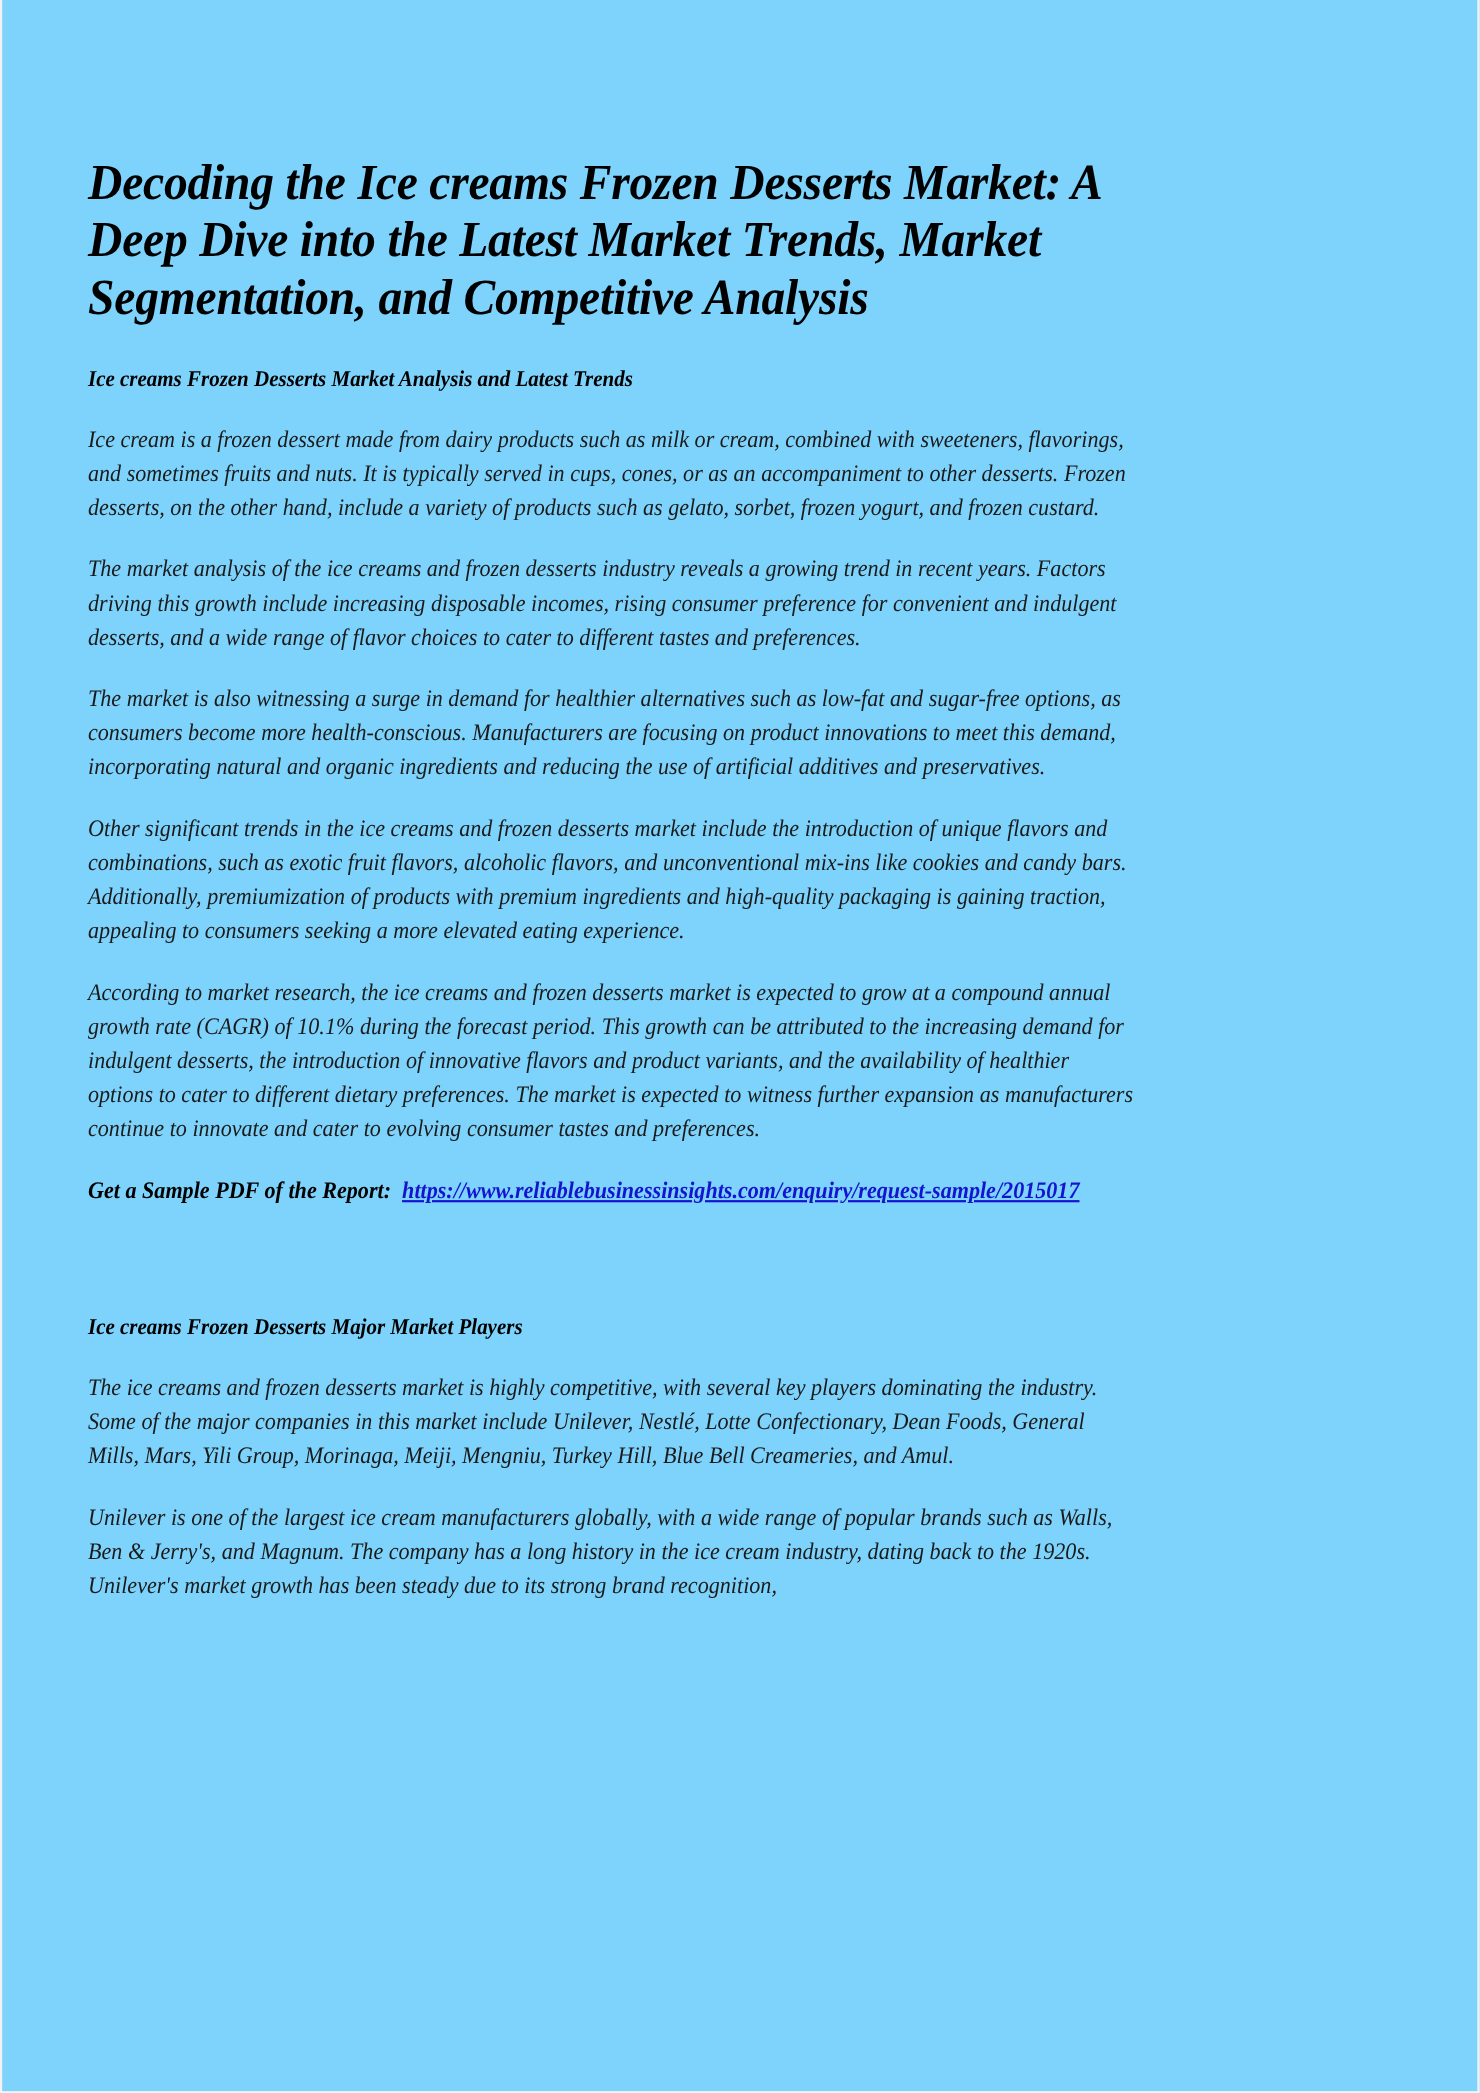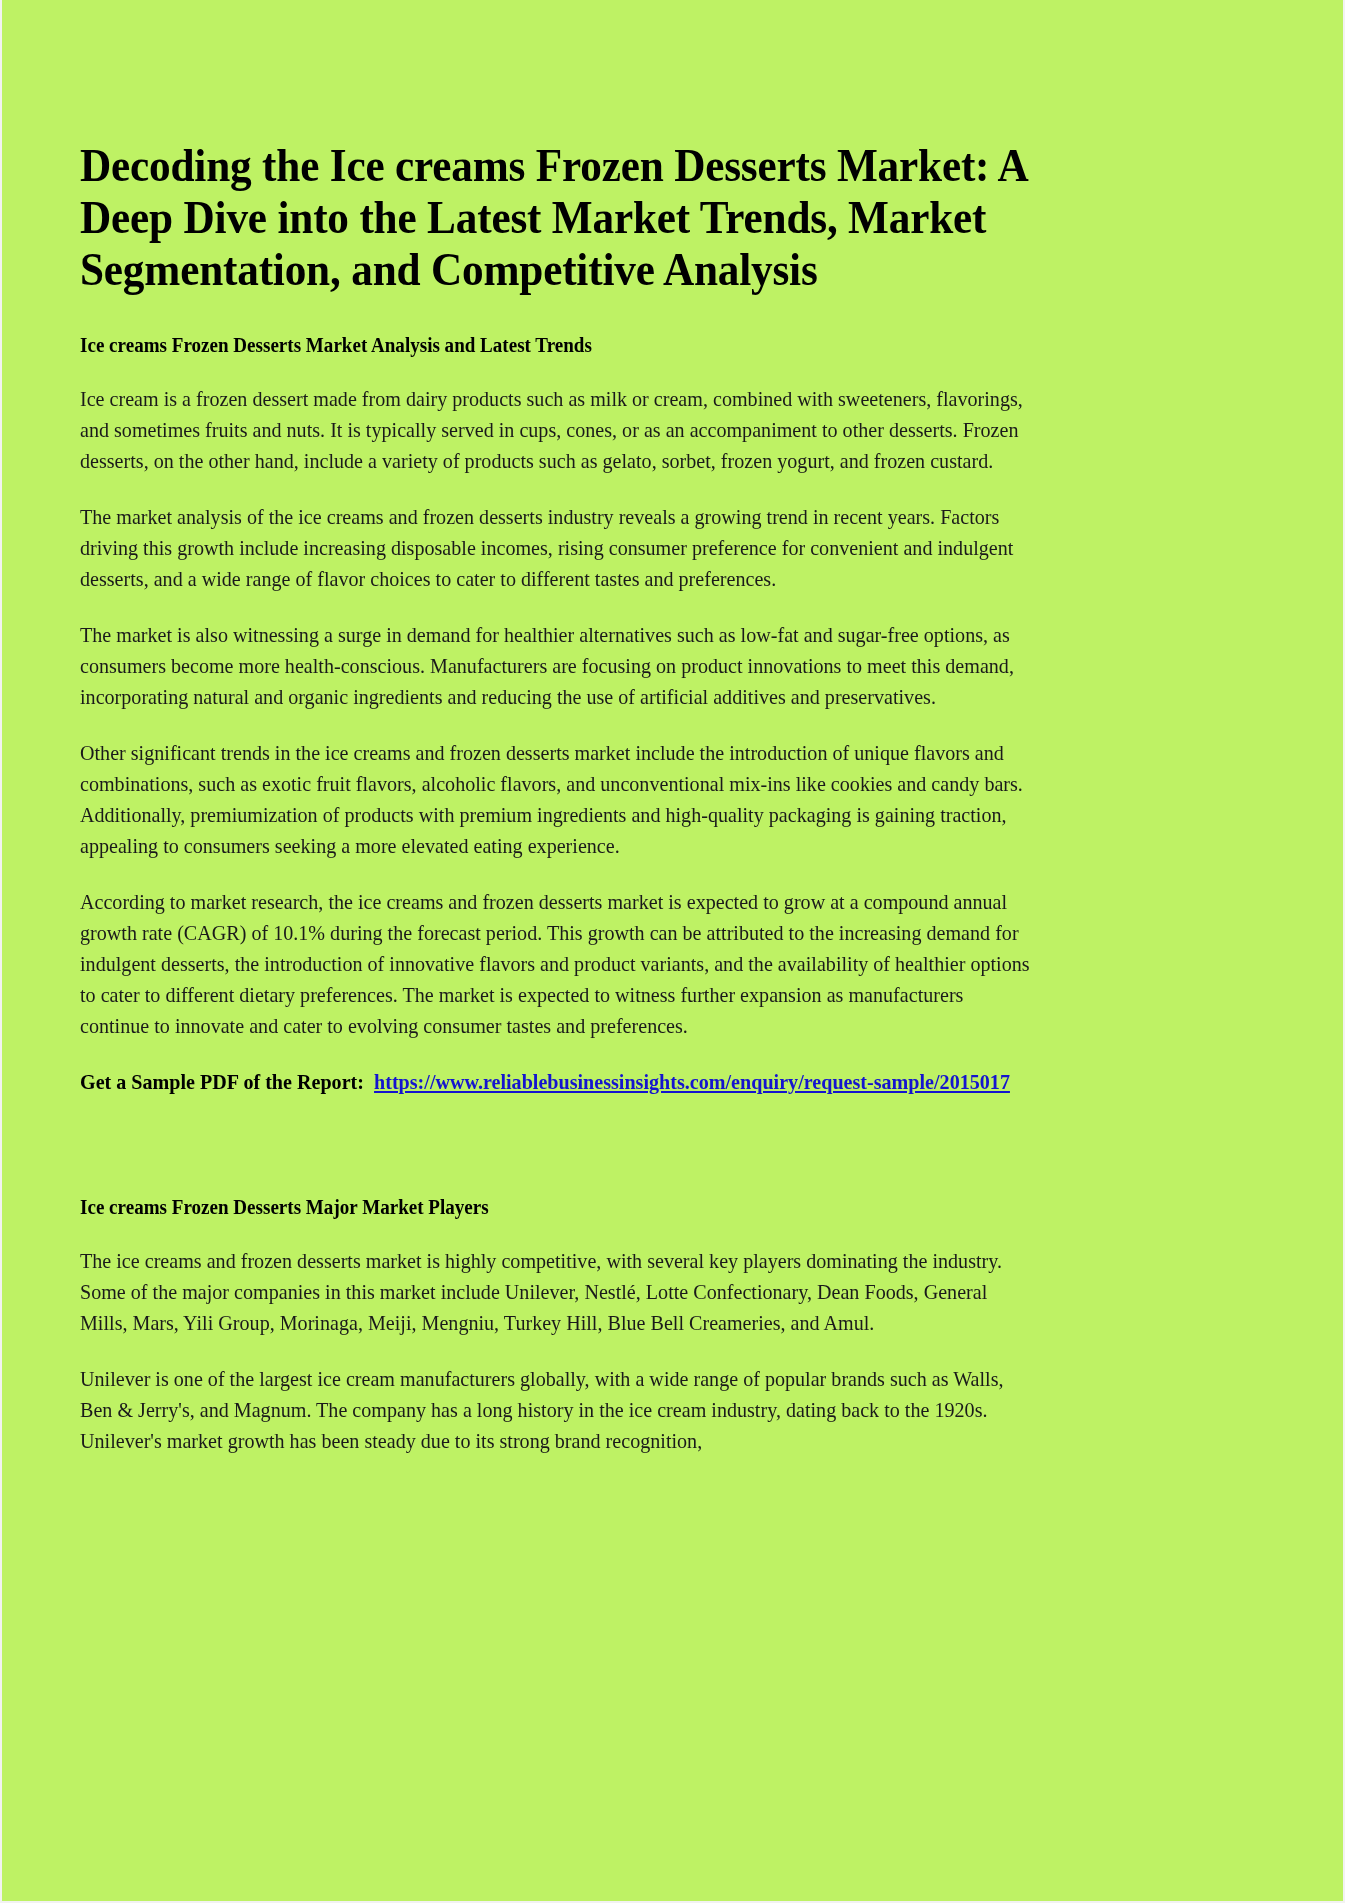--- a/index.html
+++ b/index.html
@@ -14,23 +14,24 @@
     font-family: "Liberation Serif", "DejaVu Serif", serif;
     -webkit-font-smoothing: antialiased;
   }
 
   #page {
     position: absolute;
     left: 0;
     top: 0;
     width: 1345px;
     height: 1903px;
-    background: #bef264;
+    background: #7dd3fc;
     box-sizing: border-box;
     overflow: hidden;
+    font-style: italic;
   }
 
   
   #page-edge-left {
     position: absolute;
     left: 0; top: 0;
     width: 2px; height: 1903px;
     background: #f2f2f2;
   }
   #page-edge-right {

